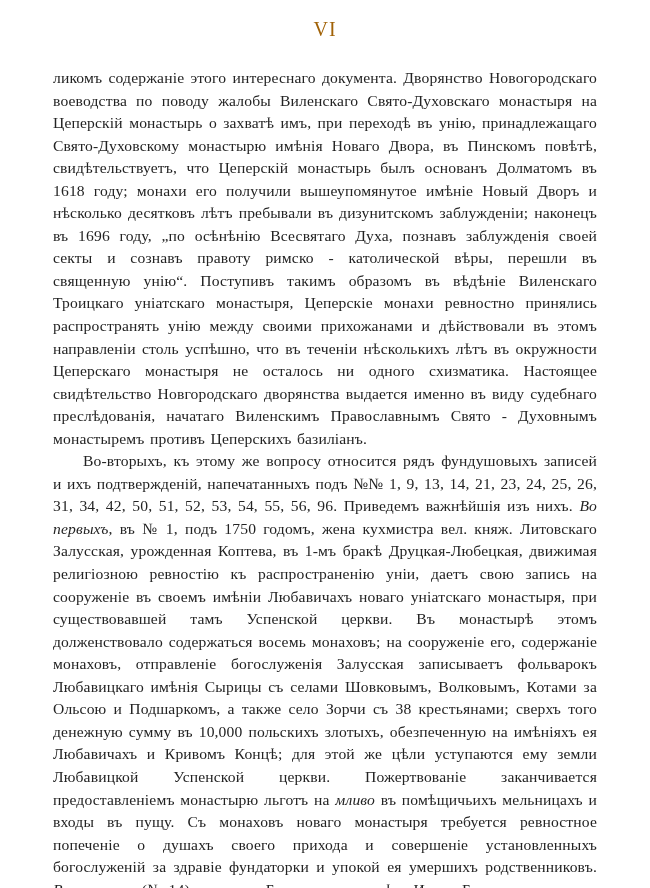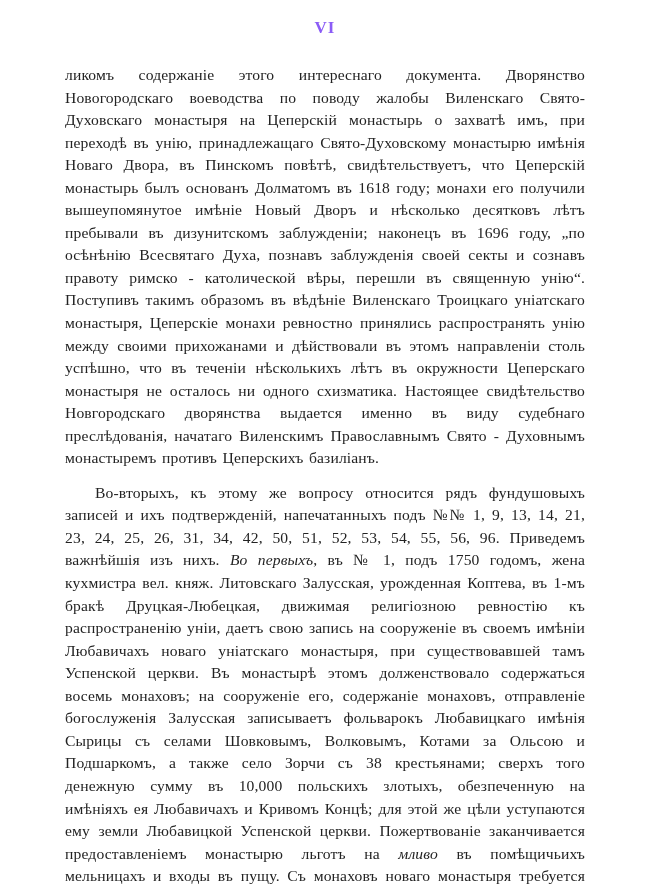--- a/index.html
+++ b/index.html
@@ -14,35 +14,35 @@
     margin: 0 auto;
     background: #ffffff;
     color: #232323;
     font-family: "Liberation Serif", "DejaVu Serif", serif;
     box-sizing: border-box;
     padding: 18px 53px 20px 53px;
     overflow: hidden;
   }
   .page-number {
     text-align: center;
-    font-weight: bold;
-    font-size: 17px;
+    font-weight: normal;
+    font-size: 20px;
     letter-spacing: 1px;
     margin: 0 0 26px 0;
-    color: #8b5cf6;
+    color: #a16207;
   }
   .text-block {
     font-size: 15.6px;
     line-height: 22.55px;
     text-align: justify;
     word-spacing: 1.5px;
     letter-spacing: 0.15px;
   }
   p.para {
-    margin: 12px;
+    margin: 0;
     padding: 0;
   }
   p.para.no-indent {
     text-indent: 0;
   }
   p.para.indent {
     text-indent: 30px;
   }
   i.it {
     font-style: italic;

